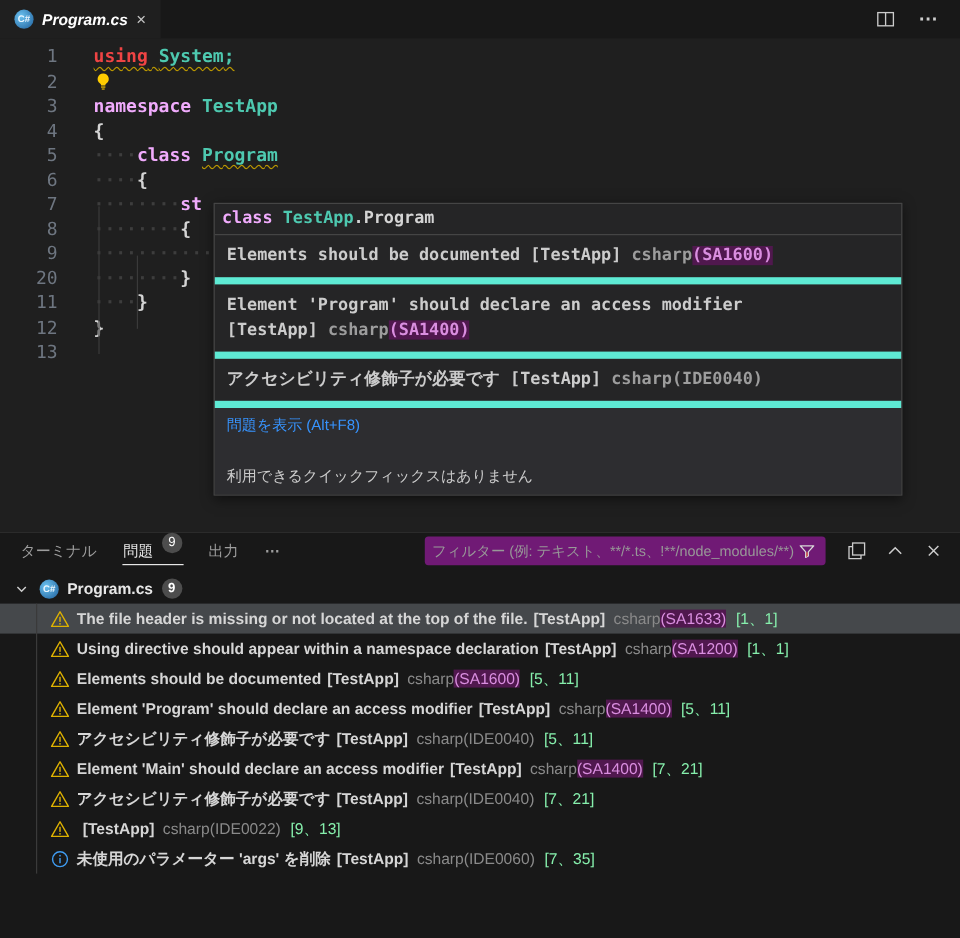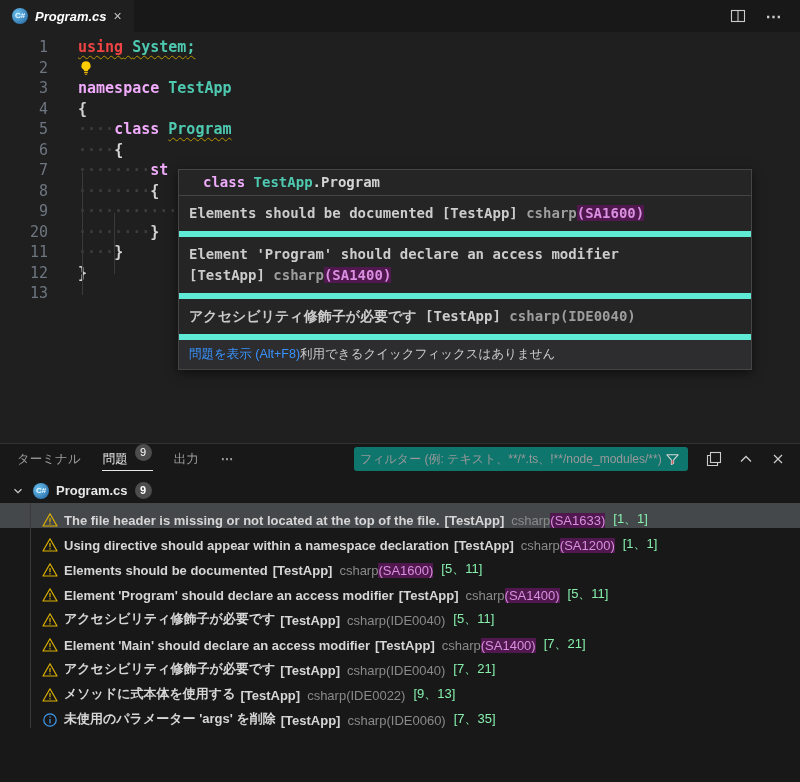--- a/index.html
+++ b/index.html
@@ -34,51 +34,51 @@
   .sq { text-decoration:underline; text-decoration-style:wavy;
         text-decoration-color:#b89500; text-decoration-thickness:1px; text-underline-offset:3px; }
   .guide { position:absolute; width:1px; background:#3a3a3a; }
   .bulb { display:inline-flex; width:16px; height:16px; margin-right:2px; }
 
   
   .tooltip { position:absolute; left:178px; top:137px; width:574px; z-index:10;
              background:#252526; border:1px solid #454545;
              box-shadow:0 3px 10px rgba(0,0,0,.55);
              font-family:"DejaVu Sans Mono", monospace; font-size:14px; font-weight:600; }
-  .tt-sig  { padding:4px 24px 5px; border-bottom:1px solid #454545; white-space:pre; }
+  .tt-sig  { padding:4px 6px 5px; border-bottom:1px solid #454545; white-space:pre; }
   .tt-diag { padding:7px 10px; border-bottom:6px solid #5eead4; color:#cccccc; line-height:21px; }
   .tt-src  { color:#9d9d9d; }
   .code-hl { background:#50184e; color:#da8ee0; }
-  .tt-footer { display:flex; padding:6px 10px; background:#2d2d30;
-               font-family:"Liberation Sans", sans-serif; font-size:12.5px; font-weight:normal; }
+  .tt-footer { display:flex; gap:26px; padding:6px 10px; background:#2d2d30;
+               font-family:"Liberation Sans", sans-serif; font-size:12.5px; font-weight:normal;flex-direction:column; }
   .tt-link { color:#3794ff; cursor:pointer; }
   .tt-hint { color:#cccccc; }
 
   
   .panel { height:339px; background:#181818; border-top:1px solid #313131; }
   .panel-header { height:30px; display:flex; align-items:center; padding:0 12px 0 8px; }
   .ptab { position:relative; height:30px; line-height:30px; padding:0 9px; margin-right:4px;
           color:#9d9d9d; font-size:12.5px; cursor:pointer; display:flex; align-items:flex-start; gap:7px; }
   .ptab.active { color:#e7e7e7; }
   .ptab.active::after { content:""; position:absolute; left:8px; right:8px; bottom:3px;
                         height:1.5px; background:#e7e7e7; }
   .badge { min-width:17px; height:17px; border-radius:9px; background:#4d4d4d; color:#ffffff;
            font-size:11px; line-height:17px; text-align:center; padding:0 3px; }
-  .filter { margin-left:auto; width:334px; height:24px; background:#0f766e; border-radius:3px;
+  .filter { margin-left:auto; width:334px; height:24px; background:#701a75; border-radius:3px;
             display:flex; align-items:center; padding:0 6px; }
   .filter input { flex:1; background:transparent; border:none; outline:none;
                   color:#cccccc; font-size:12px; font-family:"Liberation Sans", sans-serif; }
   .filter input::placeholder { color:#989898; }
   .panel-icons { display:flex; gap:12px; margin-left:16px; }
 
   .tree-row { height:25px; margin-top:4px; display:flex; align-items:center; gap:7px;
               padding-left:10px; color:#e7e7e7; font-size:13px; font-weight:bold; cursor:pointer; }
   .problems { position:relative; }
   .tree-guide { position:absolute; left:30px; top:0; width:1px; height:225px; background:#3a3a3a; }
-  .prob { height:25px; display:flex; align-items:flex-end; padding-left:42px;
+  .prob { height:25px; display:flex; align-items:center; padding-left:42px;
           font-size:13px; color:#d6d6d6; cursor:pointer; white-space:nowrap; }
   .prob.selected { background:#45484b; }
   .prob .p-icon { width:16px; height:16px; flex:0 0 16px; margin-right:6px; display:flex; }
   .p-msg { font-weight:bold; }
   .p-scope { font-weight:bold; margin-left:5px; }
   .p-src { color:#8a8a8a; margin-left:7px; }
   .p-pos { color:#86efac; margin-left:8px; }
 </style>
 </head>
 <body>
@@ -333,21 +333,20 @@
         <span class="p-pos">[7、21]</span>
       </div>
       <div class="prob">
         <span class="p-icon">
           <svg width="16" height="16" viewBox="0 0 16 16">
             <path d="M8 1.8 15 14H1z" fill="none" stroke="#ddb100" stroke-width="1.2" stroke-linejoin="round"></path>
             <rect x="7.4" y="6" width="1.2" height="4.2" fill="#ddb100"></rect>
             <rect x="7.4" y="11.2" width="1.2" height="1.3" fill="#ddb100"></rect>
           </svg>
         </span>
-        <span class="p-msg">メソッドに式本体を使用する</span>
         <span class="p-scope">[TestApp]</span>
         <span class="p-src">csharp</span>
         <span class="p-src" style="margin-left: 0px;">(IDE0022)</span>
         <span class="p-pos">[9、13]</span>
       </div>
       <div class="prob">
         <span class="p-icon">
           <svg width="16" height="16" viewBox="0 0 16 16">
             <circle cx="8" cy="8" r="6.2" fill="none" stroke="#3f9bf0" stroke-width="1.2"></circle>
             <rect x="7.4" y="7" width="1.2" height="4.4" fill="#3f9bf0"></rect>

